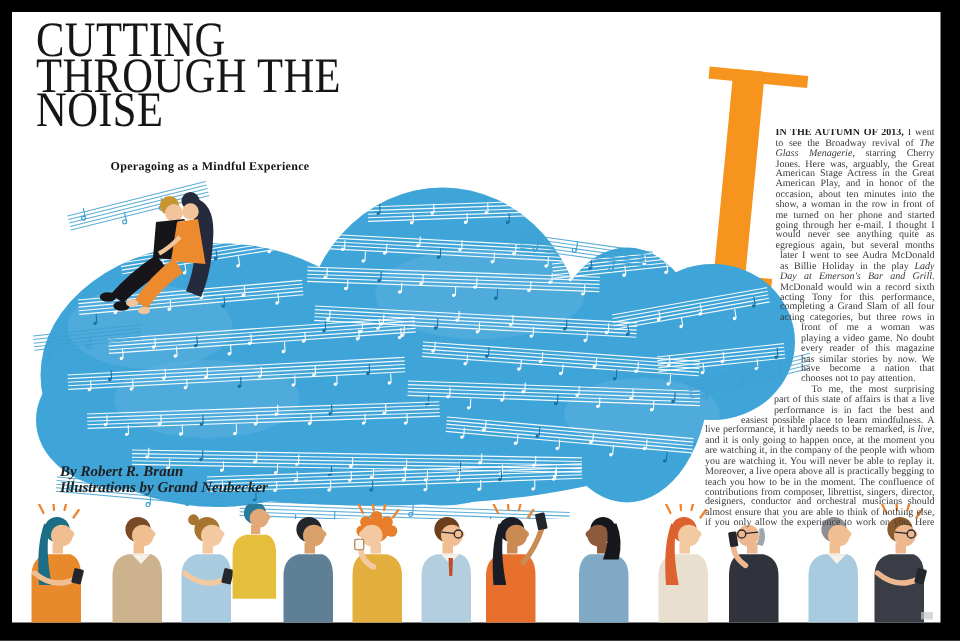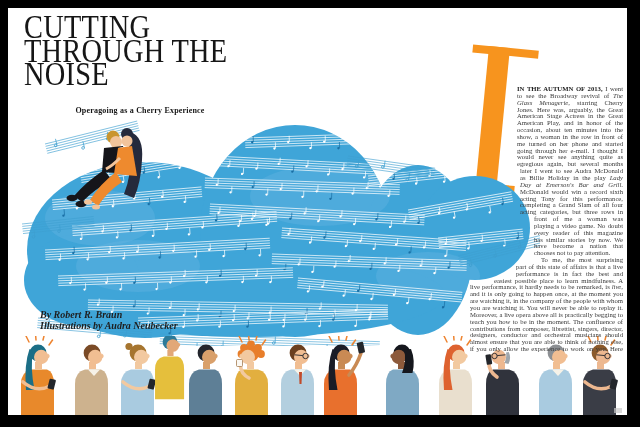--- a/index.html
+++ b/index.html
@@ -36,25 +36,25 @@
 
 <div class="stage">
   <div class="page"></div>
 
   <div class="title">
     <div>CUTTING</div>
     <div>THROUGH THE</div>
     <div>NOISE</div>
   </div>
 
-  <div class="subtitle">Operagoing as a Cherry Experience</div>
+  <div class="subtitle">Operagoing as a Mindful Experience</div>
 
   <div class="byline">
     <div>By Robert R. Braun</div>
-    <div>Illustrations by Audra Neubecker</div>
+    <div>Illustrations by Grand Neubecker</div>
   </div>
 
   <div class="dropcap">
     <div class="dc dc-top" style="background: rgb(247, 148, 30);"></div>
     <div class="dc dc-stem" style="background: rgb(247, 148, 30);"></div>
     <div class="dc dc-bot" style="background: rgb(247, 148, 30);"></div>
   </div>
 
   <div id="article">
       <div class="fl" style="width: 47px; height: 82px;"></div>

